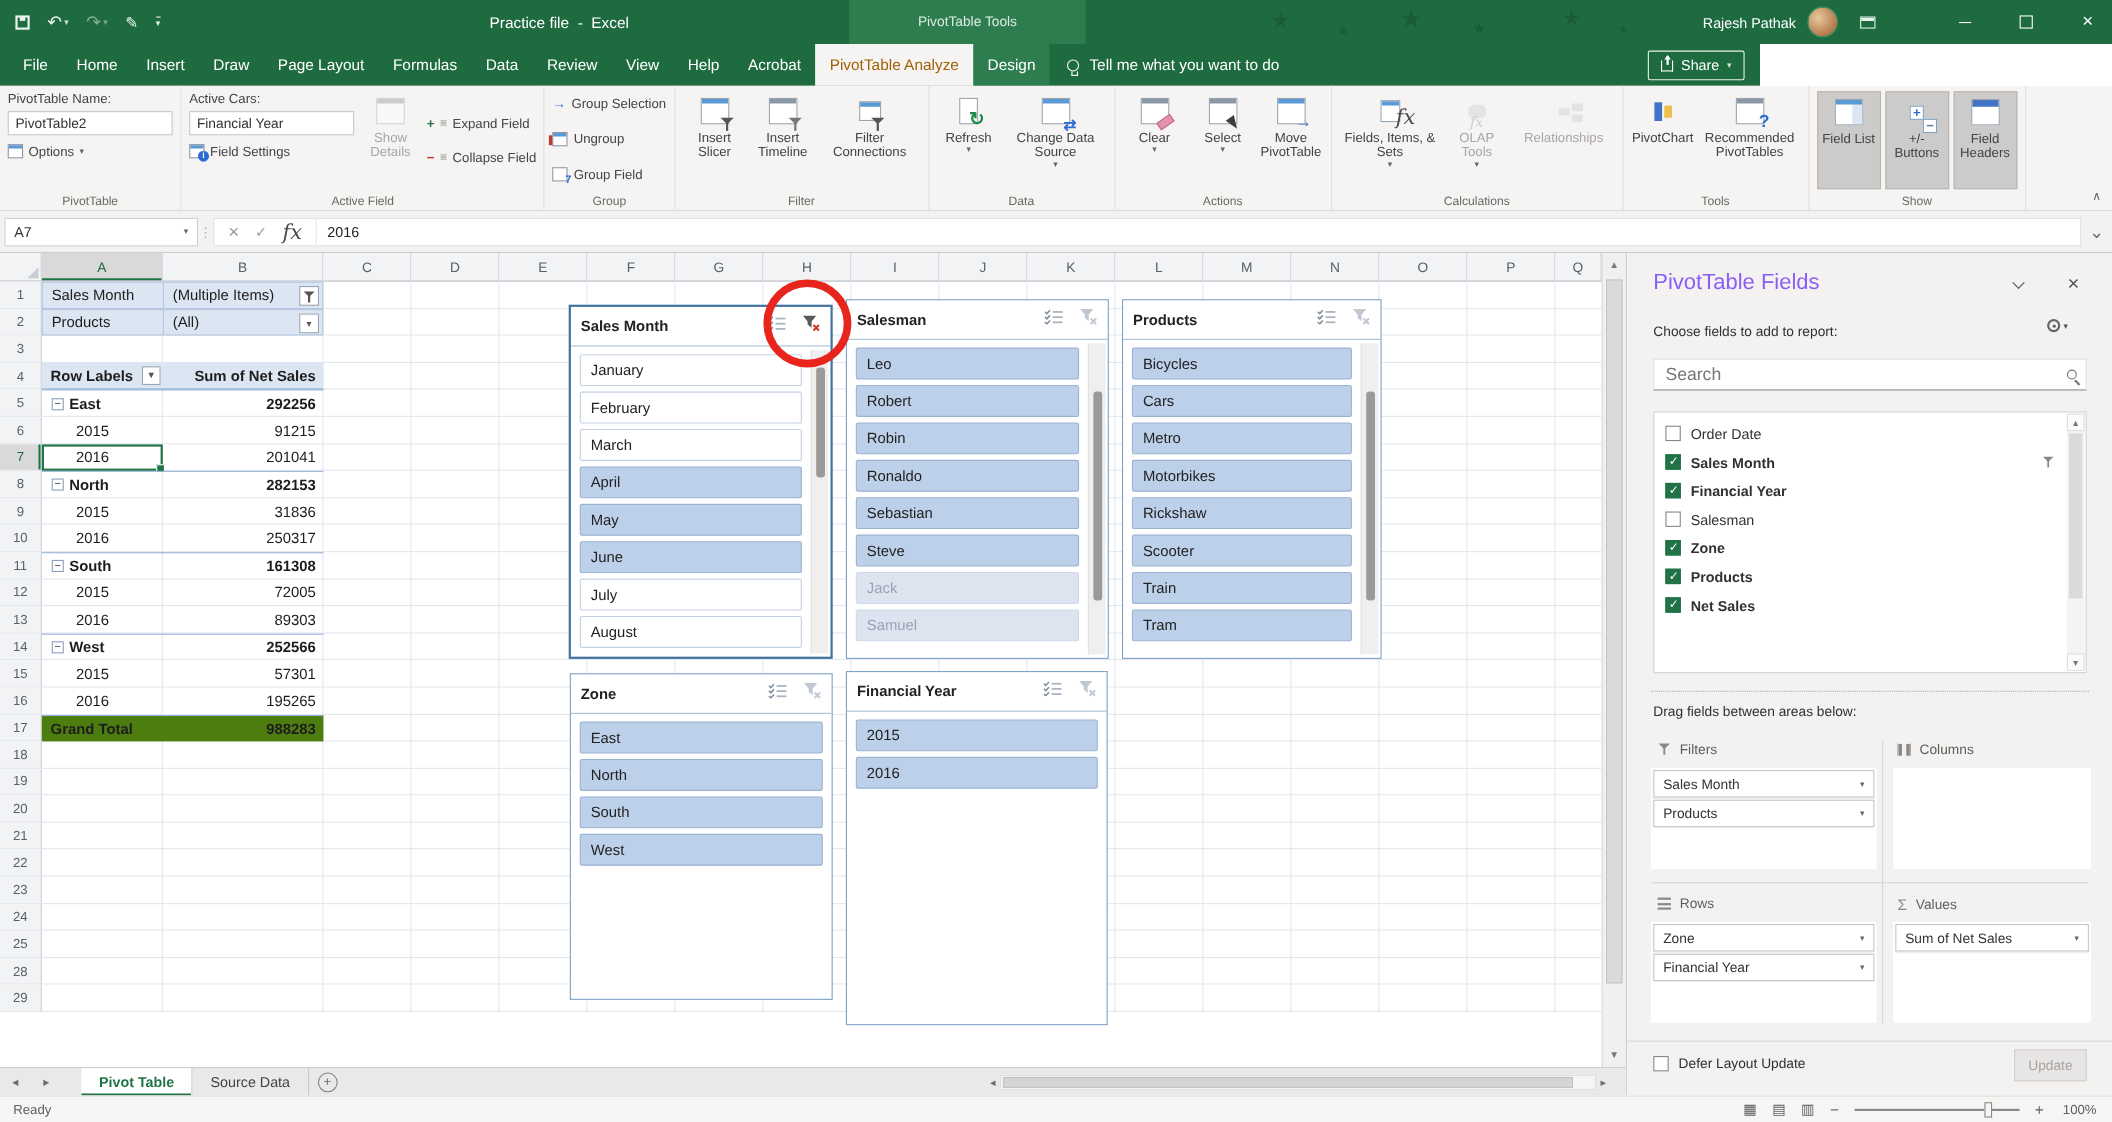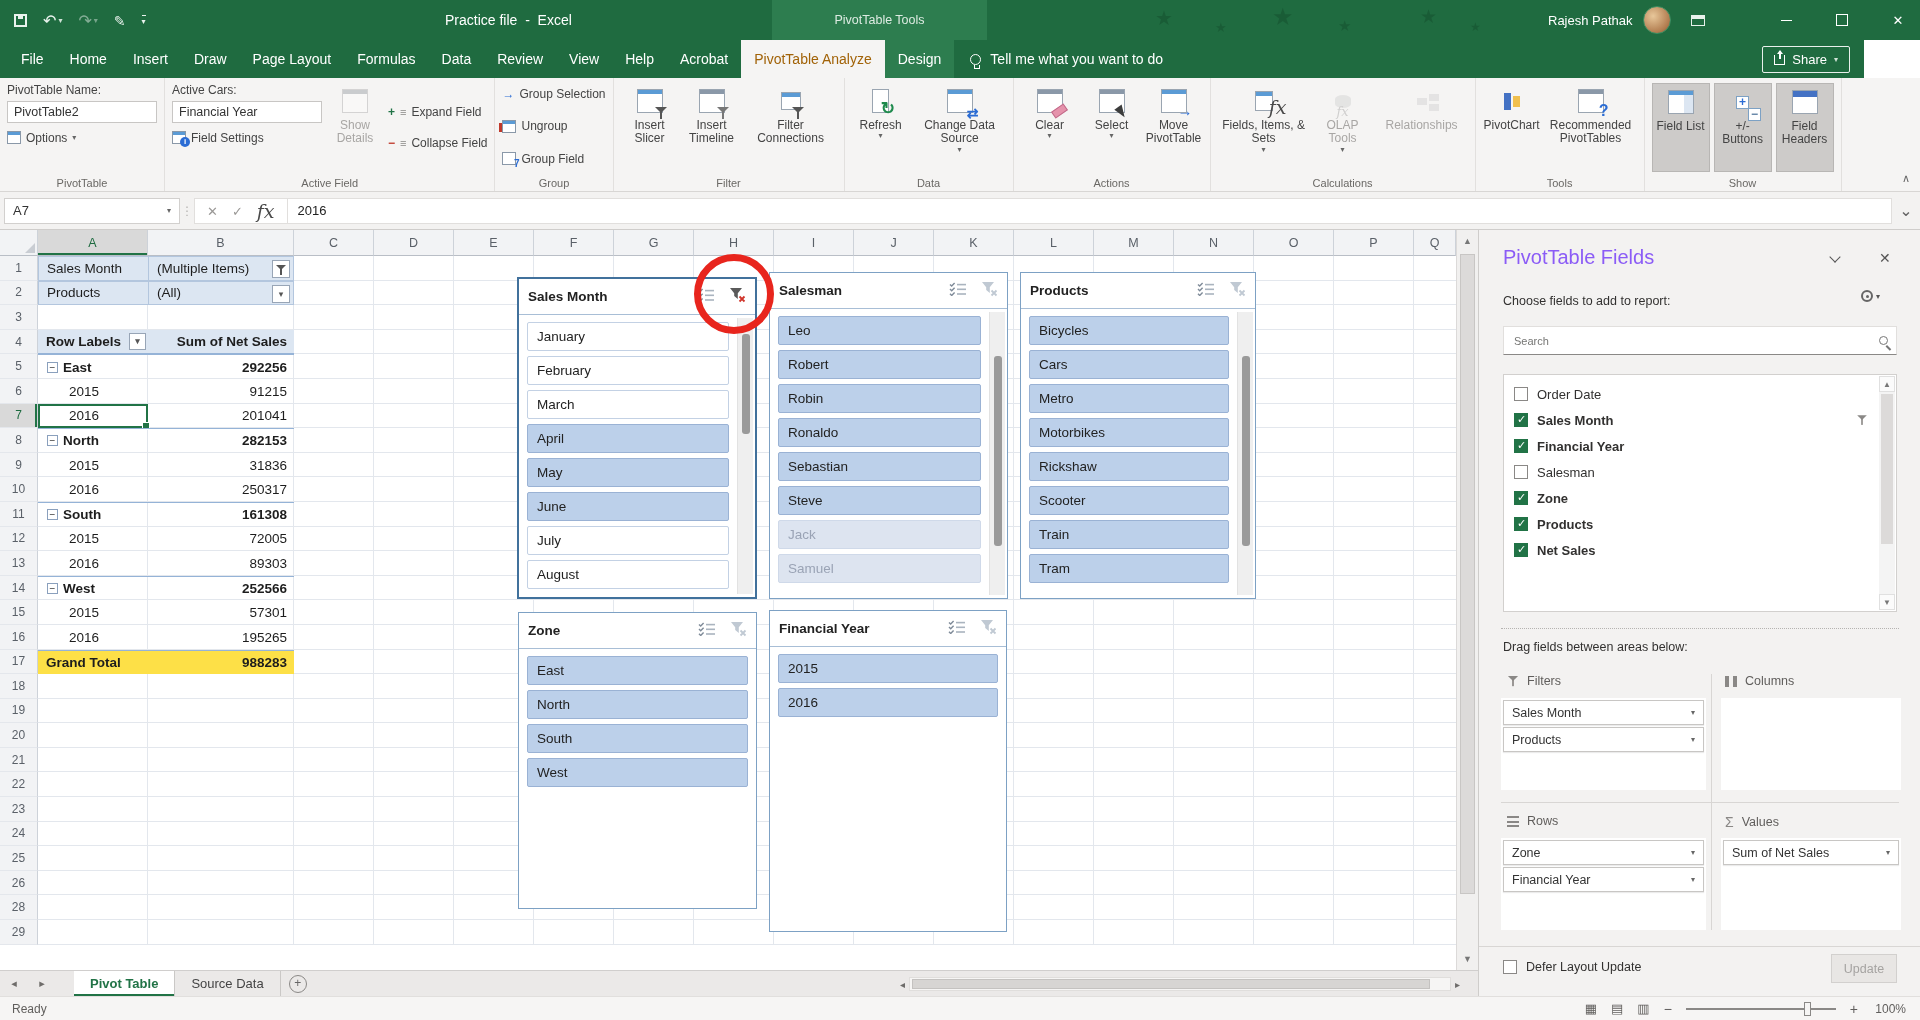--- a/index.html
+++ b/index.html
@@ -24,21 +24,21 @@
   .star{position:absolute;color:#195a35;opacity:.85;}
   .tb-user{position:absolute;left:1548px;top:0;height:40px;display:flex;align-items:center;gap:10px;color:#fff;font-size:13px;}
   .avatar{width:28px;height:28px;border-radius:50%;background:radial-gradient(circle at 35% 35%,#e8c79a,#b07b4e 70%,#7a4f2c);border:1px solid #3f8f63;}
   .winbtn{position:absolute;top:0;width:44px;height:40px;display:flex;align-items:center;justify-content:center;color:#fff;}
   .gl-ribopts::before{content:"";display:block;width:12px;height:9px;border:1px solid #e8f2ec;box-shadow:inset 0 3px #e8f2ec;}
   .gl-min::before{content:"";display:block;width:11px;height:1px;background:#fff;}
   .gl-max::before{content:"";display:block;width:10px;height:10px;border:1px solid #fff;}
   .gl-close::before{content:"✕";font-size:13px;}
 
   
-  .tabrow{position:absolute;left:0;top:40px;width:1864px;height:38px;background:#1f6b40;display:flex;align-items:stretch;padding-left:8px;}
+  .tabrow{position:absolute;left:0;top:40px;width:1600px;height:38px;background:#1f6b40;display:flex;align-items:stretch;padding-left:8px;}
   .tab{display:flex;align-items:center;padding:0 13px;font-size:14px;color:#fff;cursor:default;}
   .tab.active{background:#f5f4f3;color:#a16207;}
   .tab.ctx{background:#2d7d4f;}
   .tellme{display:flex;align-items:center;gap:9px;margin-left:16px;color:#fff;font-size:14px;}
   .bulb{width:11px;height:11px;border:1.6px solid #fff;border-radius:50%;position:relative;}
   .bulb::after{content:"";position:absolute;left:2.2px;top:10px;width:4px;height:3px;border:1.2px solid #fff;border-top:none;}
   .share{position:absolute;right:14px;top:6px;height:27px;display:flex;align-items:center;gap:7px;padding:0 11px;border:1px solid rgba(255,255,255,.9);border-radius:2px;color:#fff;font-size:13px;}
   .shic{width:11px;height:10px;border:1px solid #fff;border-top:none;position:relative;}
   .shic::before{content:"";position:absolute;left:4px;top:-4px;width:1.5px;height:8px;background:#fff;}
   .shic::after{content:"";position:absolute;left:2px;top:-5px;border-left:3px solid transparent;border-right:3px solid transparent;border-bottom:4px solid #fff;}
@@ -170,21 +170,21 @@
   .adc{display:none;position:absolute;right:2px;top:3px;width:17px;height:17px;background:#fff;border:1px solid #98a5b6;color:#555;font-size:9px;text-align:center;line-height:15px;}
   .adc::before{content:"▾";}
   .prow.a-dd .adc{display:block;}
   .prow.hdr{background:#dce6f2;font-weight:700;border-bottom:1px solid #95b3d7;}
   .prow.grp{font-weight:700;border-top:1px solid #95b3d7;}
   .prow.grp .pa{padding-left:9px;}
   .exp9{display:none;width:11px;height:11px;border:1px solid #8aa0bd;background:#fff;color:#333;font-size:10px;font-weight:400;line-height:9px;text-align:center;margin-right:5px;flex:none;}
   .exp9::before{content:"−";}
   .prow.grp .exp9{display:inline-block;}
   .prow.itm .pa{padding-left:31px;}
-  .prow.total{font-weight:700;border-top:1px solid #95b3d7;background:#fde047;gap:32px;}
+  .prow.total{font-weight:700;border-top:1px solid #95b3d7;background:#4d7c0f;gap:32px;}
   .prow.acell .pa{outline:2px solid #217346;outline-offset:-2px;background:#fff;}
   .prow.acell .pa::after{content:"";position:absolute;right:-2px;bottom:-2px;width:6px;height:6px;background:#217346;border:1px solid #fff;}
 
   
   .slayer{position:absolute;left:0;top:0;width:1920px;height:1020px;pointer-events:none;}
   .slicer{position:absolute;background:#fff;border:1px solid #7da1c4;pointer-events:auto;}
   .slicer.selslicer{border:2px solid #41719c;}
   .s-month{left:517px;top:277px;width:240px;height:322px;}
   .s-salesman{left:769px;top:272px;width:239px;height:327px;}
   .s-products{left:1020px;top:272px;width:236px;height:327px;}
@@ -215,21 +215,21 @@
   .pane-title{left:24px;top:16px;font-size:20px;color:#8b5cf6;}
   .pane-chev{left:352px;top:20px;width:24px;height:20px;}
   .chevdn{display:inline-block;width:8px;height:8px;border-right:1.6px solid #555;border-bottom:1.6px solid #555;transform:rotate(45deg);}
   .pane-close{left:400px;top:20px;color:#555;font-size:14px;}
   .pane-close::before{content:"✕";}
   .pane-choose{left:24px;top:64px;}
   .gearwrap{left:382px;top:60px;display:flex;align-items:center;gap:3px;color:#555;}
   .gear{width:12px;height:12px;border:2px solid #666;border-radius:50%;position:relative;}
   .gear::after{content:"";position:absolute;left:2.5px;top:2.5px;width:3px;height:3px;background:#666;border-radius:50%;}
   .searchbox{left:24px;top:96px;width:394px;height:29px;background:#fff;border:1px solid #e1dfdd;border-bottom:1px solid #8a8886;display:flex;align-items:center;padding:0 8px;}
-  .searchbox input{flex:1;border:none;outline:none;font-size:11px;font-family:"Liberation Sans",sans-serif;color:#333;background:transparent;}
+  .searchbox input{flex:1;border:none;outline:none;font-size:16px;font-family:"Liberation Sans",sans-serif;color:#333;background:transparent;}
   .searchbox input::placeholder{color:#767674;}
   .mag{width:9px;height:9px;border:1.6px solid #777;border-radius:50%;position:relative;flex:none;}
   .mag::after{content:"";position:absolute;left:7px;top:8px;width:6px;height:1.6px;background:#777;transform:rotate(45deg);transform-origin:0 0;}
   .fieldlist{left:24px;top:144px;width:394px;height:238px;background:#fff;border:1px solid #d2d0ce;padding:6px 0 0 10px;}
   .frow{display:flex;align-items:center;gap:9px;height:26px;position:relative;padding-right:30px;}
   .cb{width:14px;height:14px;border:1px solid #8a8886;background:#fff;flex:none;position:relative;}
   .frow.checked .cb{background:#217346;border-color:#217346;}
   .frow.checked .cb::after{content:"✓";position:absolute;left:2px;top:-1px;color:#fff;font-size:11px;}
   .frow .flbl{font-size:13px;}
   .frow.checked .flbl{font-weight:700;}
@@ -1106,40 +1106,20 @@
             <i></i>
             <i></i>
             <i></i>
             <i></i>
             <i></i>
             <i></i>
             <i></i>
             <i></i>
         </div>
           <div class="grow">
-          <span class="rn">26</span>
-          <i></i>
-            <i></i>
-            <i></i>
-            <i></i>
-            <i></i>
-            <i></i>
-            <i></i>
-            <i></i>
-            <i></i>
-            <i></i>
-            <i></i>
-            <i></i>
-            <i></i>
-            <i></i>
-            <i></i>
-            <i></i>
-            <i></i>
-        </div>
-          <div class="grow">
           <span class="rn">28</span>
           <i></i>
             <i></i>
             <i></i>
             <i></i>
             <i></i>
             <i></i>
             <i></i>
             <i></i>
             <i></i>

